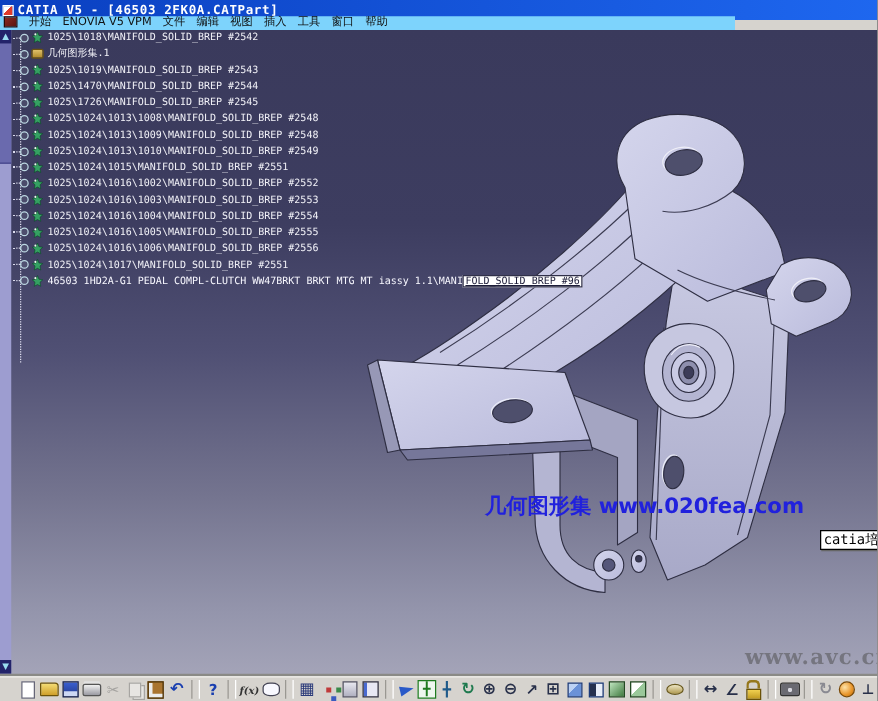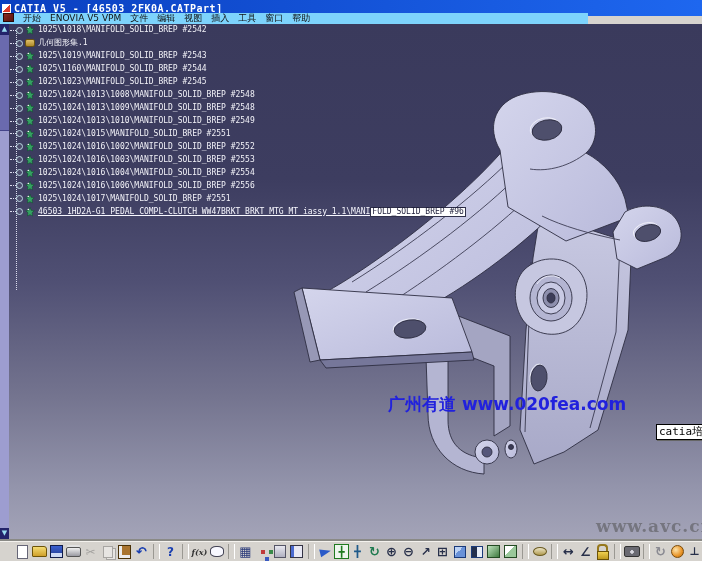--- a/index.html
+++ b/index.html
@@ -24,22 +24,22 @@
 #sb-thumb{position:absolute;left:0;top:11px;width:9px;height:96px;background:#6a6aae;border-bottom:1px solid #44448a}
 
 #trunk{position:absolute;left:16px;top:7px;height:259px;width:0;border-left:1px dotted #dcdcee}
 #tree{position:absolute;left:10px;top:0}
 .trow{height:12.95px;display:flex;align-items:center;white-space:nowrap;cursor:default}
 .tstub{width:6px;height:0;border-top:1px dotted #dcdcee;flex:none}
 .tnode{width:7px;height:7px;border:1px solid #bcd8e2;border-radius:50%;flex:none;margin-right:2px;background:rgba(255,255,255,.08)}
 .geoico{width:10px;height:8px;background:linear-gradient(#dfc06a,#b08a2a);border:1px solid #6a5210;border-radius:2px;flex:none}
 .tico{flex:none;margin-right:3px;display:flex;align-items:center}
 .tlabel{font:8px/1 "DejaVu Sans Mono",monospace;color:#f2f2f8;letter-spacing:0}
-.trow.sel .tlabel-pre{font:8px/1 "DejaVu Sans Mono",monospace;color:#f8f8ff;text-decoration:underline}
-.tlabel-suf{font:8px/1 "DejaVu Sans Mono",monospace;color:#1c1c38;background:#fff;border:1px solid #30304a;padding:0 1px;}
+.trow.sel .tlabel-pre{font:8px/1 "DejaVu Sans Mono",monospace;color:#f8f8ff;}
+.tlabel-suf{font:8px/1 "DejaVu Sans Mono",monospace;color:#1c1c38;background:#fff;border:1px solid #30304a;padding:0 1px;text-decoration:underline}
 
 #watermark{position:absolute;left:388px;top:369px;font:bold 17px "DejaVu Sans",sans-serif;color:#2121dd;white-space:nowrap}
 #avc{position:absolute;left:596px;top:492px;font:bold 17px "DejaVu Serif",serif;color:#75757f;letter-spacing:1px;white-space:nowrap}
 #tooltip{position:absolute;left:656px;top:400px;height:16px;background:#fff;border:1px solid #000;box-shadow:1px 1px 0 #666;font:11px/14px "DejaVu Sans Mono",monospace;color:#000;padding:0 2px;white-space:nowrap}
 
 #btoolbar{position:absolute;left:0;top:541px;width:702px;height:20px;background:#d6d3ce;border-top:1px solid #f4f2ee;box-shadow:0 -2px 0 #8a8a86;display:flex;align-items:center;padding-left:14px}
 .tbsep{width:7px;height:15px;flex:none;border-left:1px solid #9a9892;border-right:1px solid #ffffff;margin:0 2px 0 3px}
 .ico{width:17px;height:17px;flex:none;display:flex;align-items:center;justify-content:center;color:#28304a;font:bold 11px "DejaVu Sans",sans-serif;cursor:default}
 .ico.dis{opacity:.42;filter:grayscale(1)}
 .i-new::before{content:"";width:9px;height:12px;background:#fff;border:1px solid #667}
@@ -197,32 +197,32 @@
         </div>
         <div class="trow">
           <span class="tstub"></span>
           <span class="tnode"></span>
           <span class="tico">
             <svg width="10" height="10" viewBox="0 0 12 12">
               <path d="M6 .5 7.4 4l3.6.6-2.6 2.4.7 3.8L6 9.2 2.9 10.8l.7-3.8L1 4.6 4.6 4Z" fill="#35a062" stroke="#0c4c28" stroke-width=".6"></path>
               <circle cx="4" cy="3" r="1" fill="#e8ffe8"></circle>
             </svg>
           </span>
-          <span class="tlabel">1025\1160\MANIFOLD_SOLID_BREP #2544</span>
-        </div>
-        <div class="trow">
-          <span class="tstub"></span>
-          <span class="tnode"></span>
-          <span class="tico">
-            <svg width="10" height="10" viewBox="0 0 12 12">
-              <path d="M6 .5 7.4 4l3.6.6-2.6 2.4.7 3.8L6 9.2 2.9 10.8l.7-3.8L1 4.6 4.6 4Z" fill="#35a062" stroke="#0c4c28" stroke-width=".6"></path>
-              <circle cx="4" cy="3" r="1" fill="#e8ffe8"></circle>
-            </svg>
-          </span>
-          <span class="tlabel">1025\1023\MANIFOLD_SOLID_BREP #2545</span>
+          <span class="tlabel">1025\1470\MANIFOLD_SOLID_BREP #2544</span>
+        </div>
+        <div class="trow">
+          <span class="tstub"></span>
+          <span class="tnode"></span>
+          <span class="tico">
+            <svg width="10" height="10" viewBox="0 0 12 12">
+              <path d="M6 .5 7.4 4l3.6.6-2.6 2.4.7 3.8L6 9.2 2.9 10.8l.7-3.8L1 4.6 4.6 4Z" fill="#35a062" stroke="#0c4c28" stroke-width=".6"></path>
+              <circle cx="4" cy="3" r="1" fill="#e8ffe8"></circle>
+            </svg>
+          </span>
+          <span class="tlabel">1025\1726\MANIFOLD_SOLID_BREP #2545</span>
         </div>
         <div class="trow">
           <span class="tstub"></span>
           <span class="tnode"></span>
           <span class="tico">
             <svg width="10" height="10" viewBox="0 0 12 12">
               <path d="M6 .5 7.4 4l3.6.6-2.6 2.4.7 3.8L6 9.2 2.9 10.8l.7-3.8L1 4.6 4.6 4Z" fill="#35a062" stroke="#0c4c28" stroke-width=".6"></path>
               <circle cx="4" cy="3" r="1" fill="#e8ffe8"></circle>
             </svg>
           </span>
@@ -286,20 +286,31 @@
         <div class="trow">
           <span class="tstub"></span>
           <span class="tnode"></span>
           <span class="tico">
             <svg width="10" height="10" viewBox="0 0 12 12">
               <path d="M6 .5 7.4 4l3.6.6-2.6 2.4.7 3.8L6 9.2 2.9 10.8l.7-3.8L1 4.6 4.6 4Z" fill="#35a062" stroke="#0c4c28" stroke-width=".6"></path>
               <circle cx="4" cy="3" r="1" fill="#e8ffe8"></circle>
             </svg>
           </span>
           <span class="tlabel">1025\1024\1016\1004\MANIFOLD_SOLID_BREP #2554</span>
+        </div>
+        <div class="trow">
+          <span class="tstub"></span>
+          <span class="tnode"></span>
+          <span class="tico">
+            <svg width="10" height="10" viewBox="0 0 12 12">
+              <path d="M6 .5 7.4 4l3.6.6-2.6 2.4.7 3.8L6 9.2 2.9 10.8l.7-3.8L1 4.6 4.6 4Z" fill="#35a062" stroke="#0c4c28" stroke-width=".6"></path>
+              <circle cx="4" cy="3" r="1" fill="#e8ffe8"></circle>
+            </svg>
+          </span>
+          <span class="tlabel">1025\1024\1016\1005\MANIFOLD_SOLID_BREP #2555</span>
         </div>
         <div class="trow">
           <span class="tstub"></span>
           <span class="tnode"></span>
           <span class="tico">
             <svg width="10" height="10" viewBox="0 0 12 12">
               <path d="M6 .5 7.4 4l3.6.6-2.6 2.4.7 3.8L6 9.2 2.9 10.8l.7-3.8L1 4.6 4.6 4Z" fill="#35a062" stroke="#0c4c28" stroke-width=".6"></path>
               <circle cx="4" cy="3" r="1" fill="#e8ffe8"></circle>
             </svg>
           </span>
@@ -323,21 +334,21 @@
             <svg width="10" height="10" viewBox="0 0 12 12">
               <path d="M6 .5 7.4 4l3.6.6-2.6 2.4.7 3.8L6 9.2 2.9 10.8l.7-3.8L1 4.6 4.6 4Z" fill="#35a062" stroke="#0c4c28" stroke-width=".6"></path>
               <circle cx="4" cy="3" r="1" fill="#e8ffe8"></circle>
             </svg>
           </span>
           <span class="tlabel-pre">46503 1HD2A-G1 PEDAL COMPL-CLUTCH WW47BRKT BRKT MTG MT iassy 1.1\MANI</span>
           <span class="tlabel-suf">FOLD_SOLID_BREP #96</span>
         </div>
       </div>
 
-    <div id="watermark">广州有道 www.020fea.com</div>
+    <div id="watermark">几何图形集 www.020fea.com</div>
     <div id="avc">www.avc.cn</div>
     <div id="tooltip">catia培</div>
 
     <div id="vscroll">
       <div id="sb-up" class="sb-btn">▲</div>
       <div id="sb-thumb"></div>
       <div id="sb-down" class="sb-btn">▼</div>
     </div>
   </div>
 

